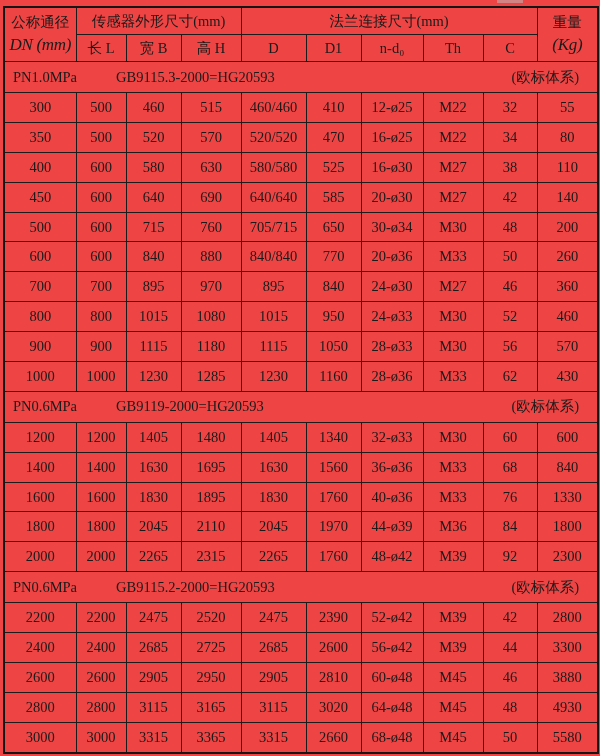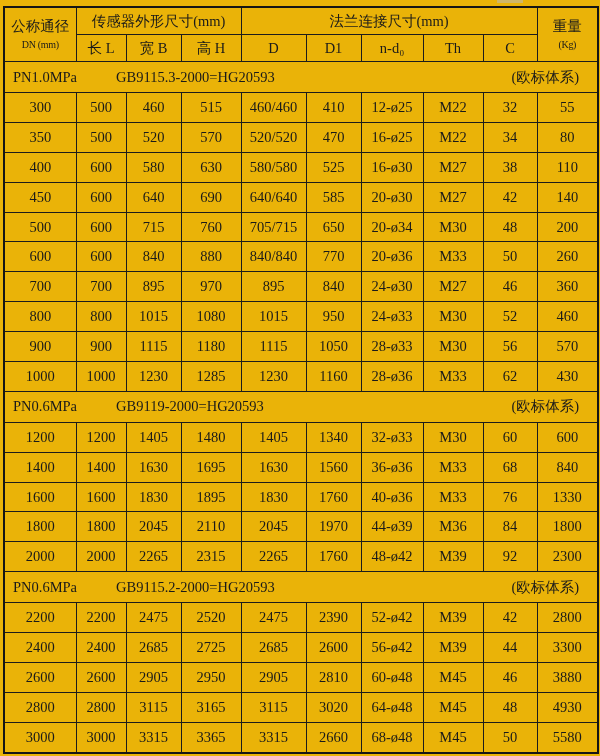--- a/index.html
+++ b/index.html
@@ -4,21 +4,21 @@
 <style>
   html, body {
     margin: 0;
     padding: 0;
     background: #ffffff;
   }
   .page {
     position: relative;
     width: 600px;
     height: 756px;
-    background: #eab308;
+    background: #ef4444;
     font-family: "Liberation Serif", "DejaVu Serif", serif;
     color: #1a1a1a;
     overflow: hidden;
   }
   
   .scan-artifact {
     position: absolute;
     top: 0;
     left: 497px;
     width: 26px;
@@ -44,21 +44,21 @@
     vertical-align: middle;
     font-size: 14.5px;
     font-weight: normal;
     line-height: 1.15;
     color: #1a1a1a;
     overflow: hidden;
     white-space: nowrap;
   }
   .spec-table thead th { height: 26px; }
   .th-stack .l1 { font-size: 14.5px; }
-  .th-stack .l2 { font-size: 10px; margin-top: 4px; letter-spacing: -0.3px; }
+  .th-stack .l2 { font-size: 17px; margin-top: 4px; letter-spacing: -0.3px; font-style: italic; }
   
   .section-cell { padding: 0; }
   .section-inner {
     display: flex;
     align-items: center;
     width: 100%;
   }
   .section-inner .pressure { padding-left: 8px; }
   .section-inner .standard { margin-left: 39px; }
   .section-inner .note { margin-left: auto; padding-right: 18px; }
@@ -166,21 +166,21 @@
           <td>42</td>
           <td>140</td>
         </tr>
         <tr class="data-row">
           <td>500</td>
           <td>600</td>
           <td>715</td>
           <td>760</td>
           <td>705/715</td>
           <td>650</td>
-          <td>20-ø34</td>
+          <td>30-ø34</td>
           <td>M30</td>
           <td>48</td>
           <td>200</td>
         </tr>
         <tr class="data-row">
           <td>600</td>
           <td>600</td>
           <td>840</td>
           <td>880</td>
           <td>840/840</td>

